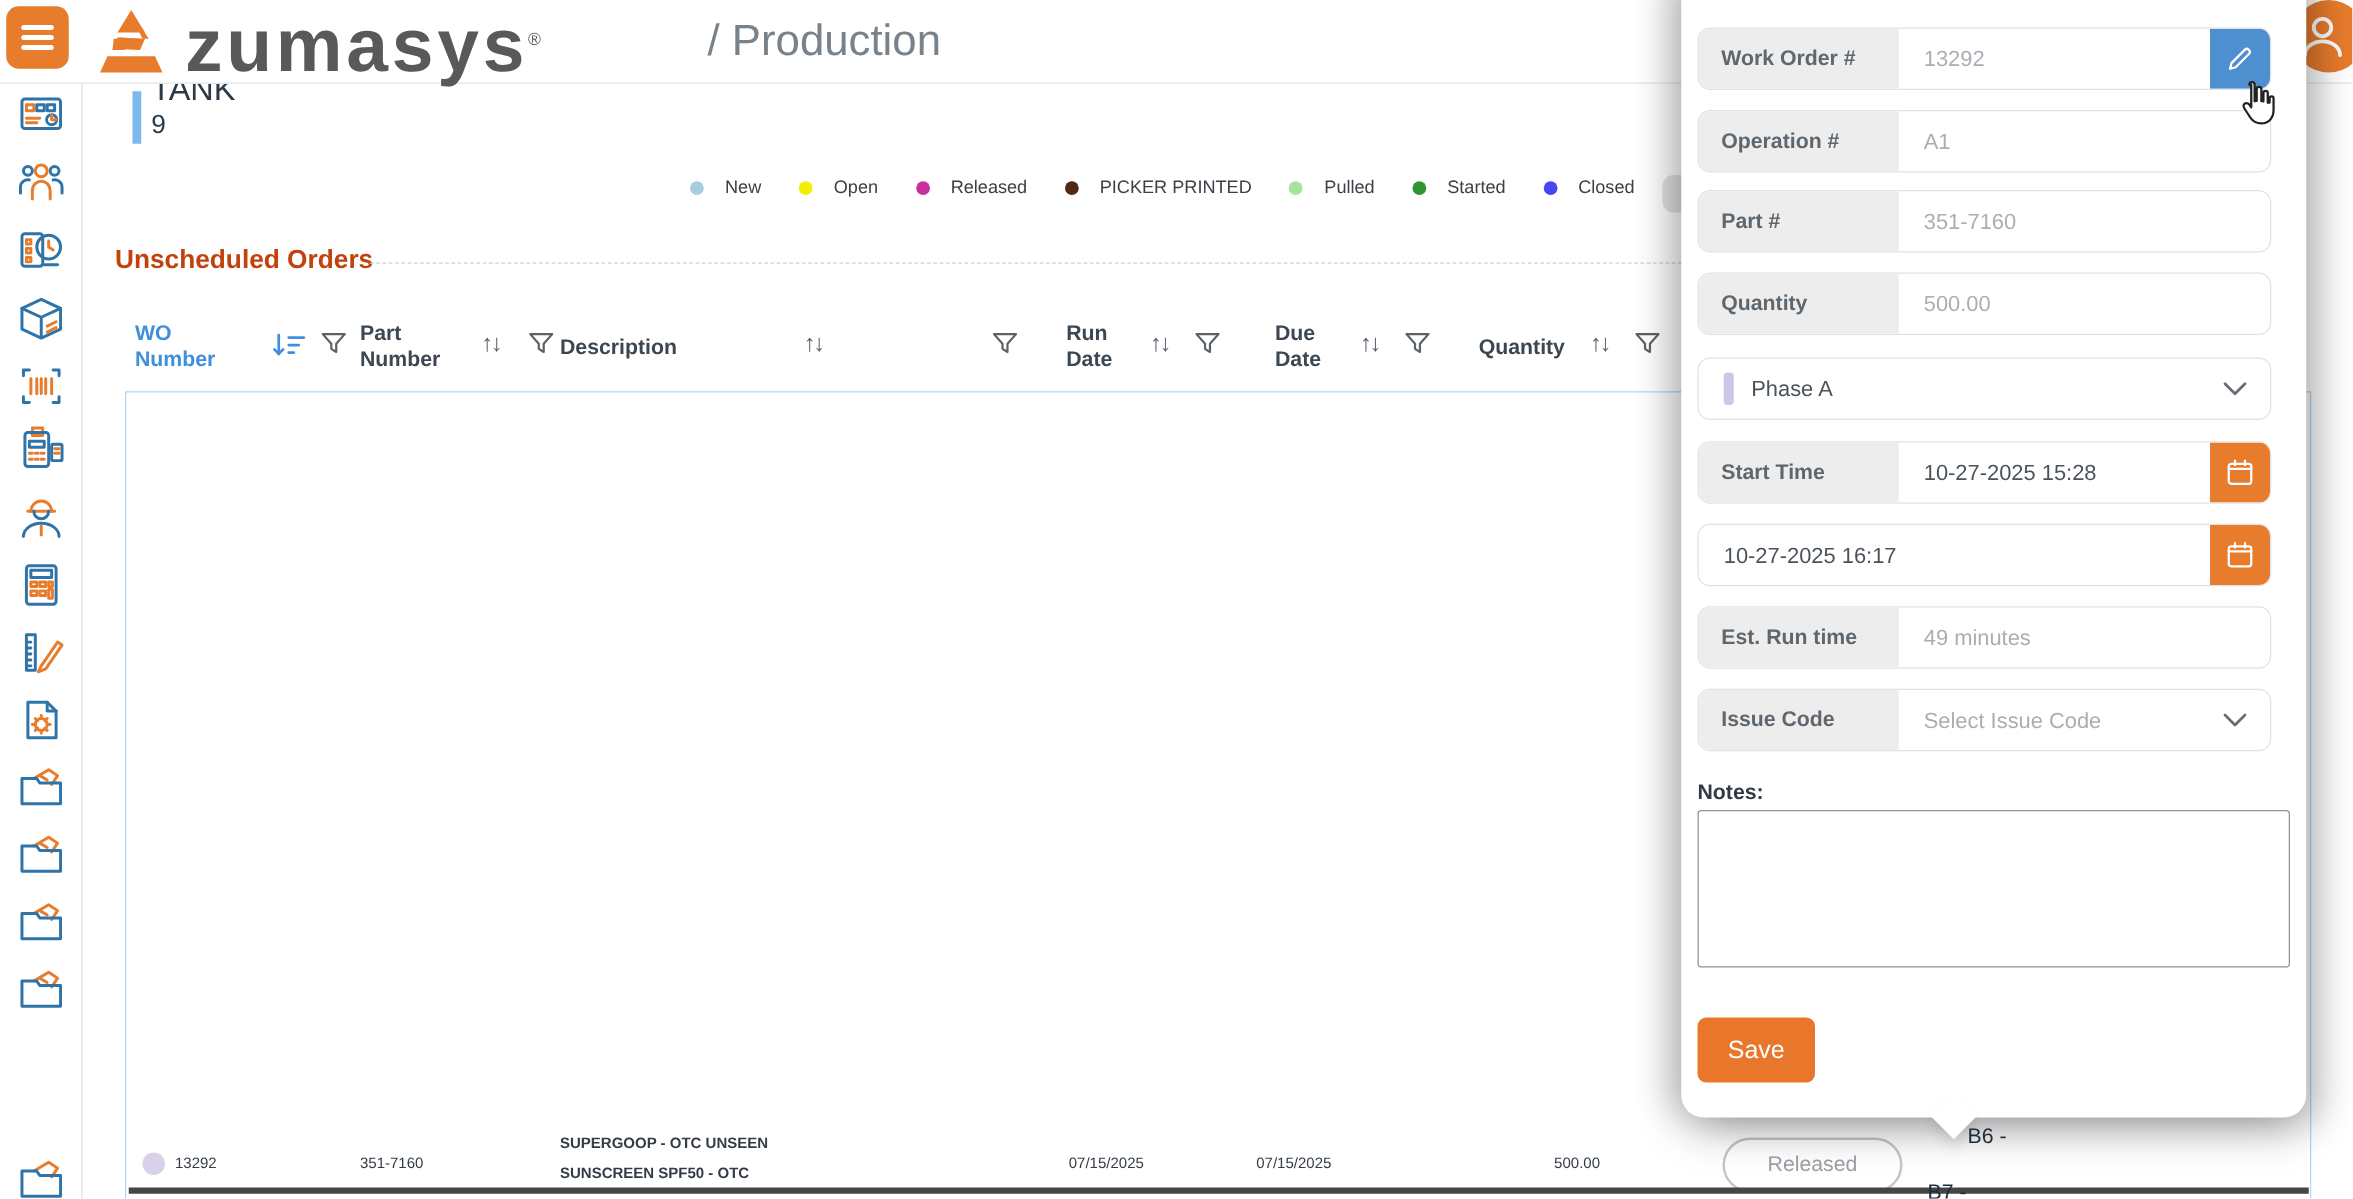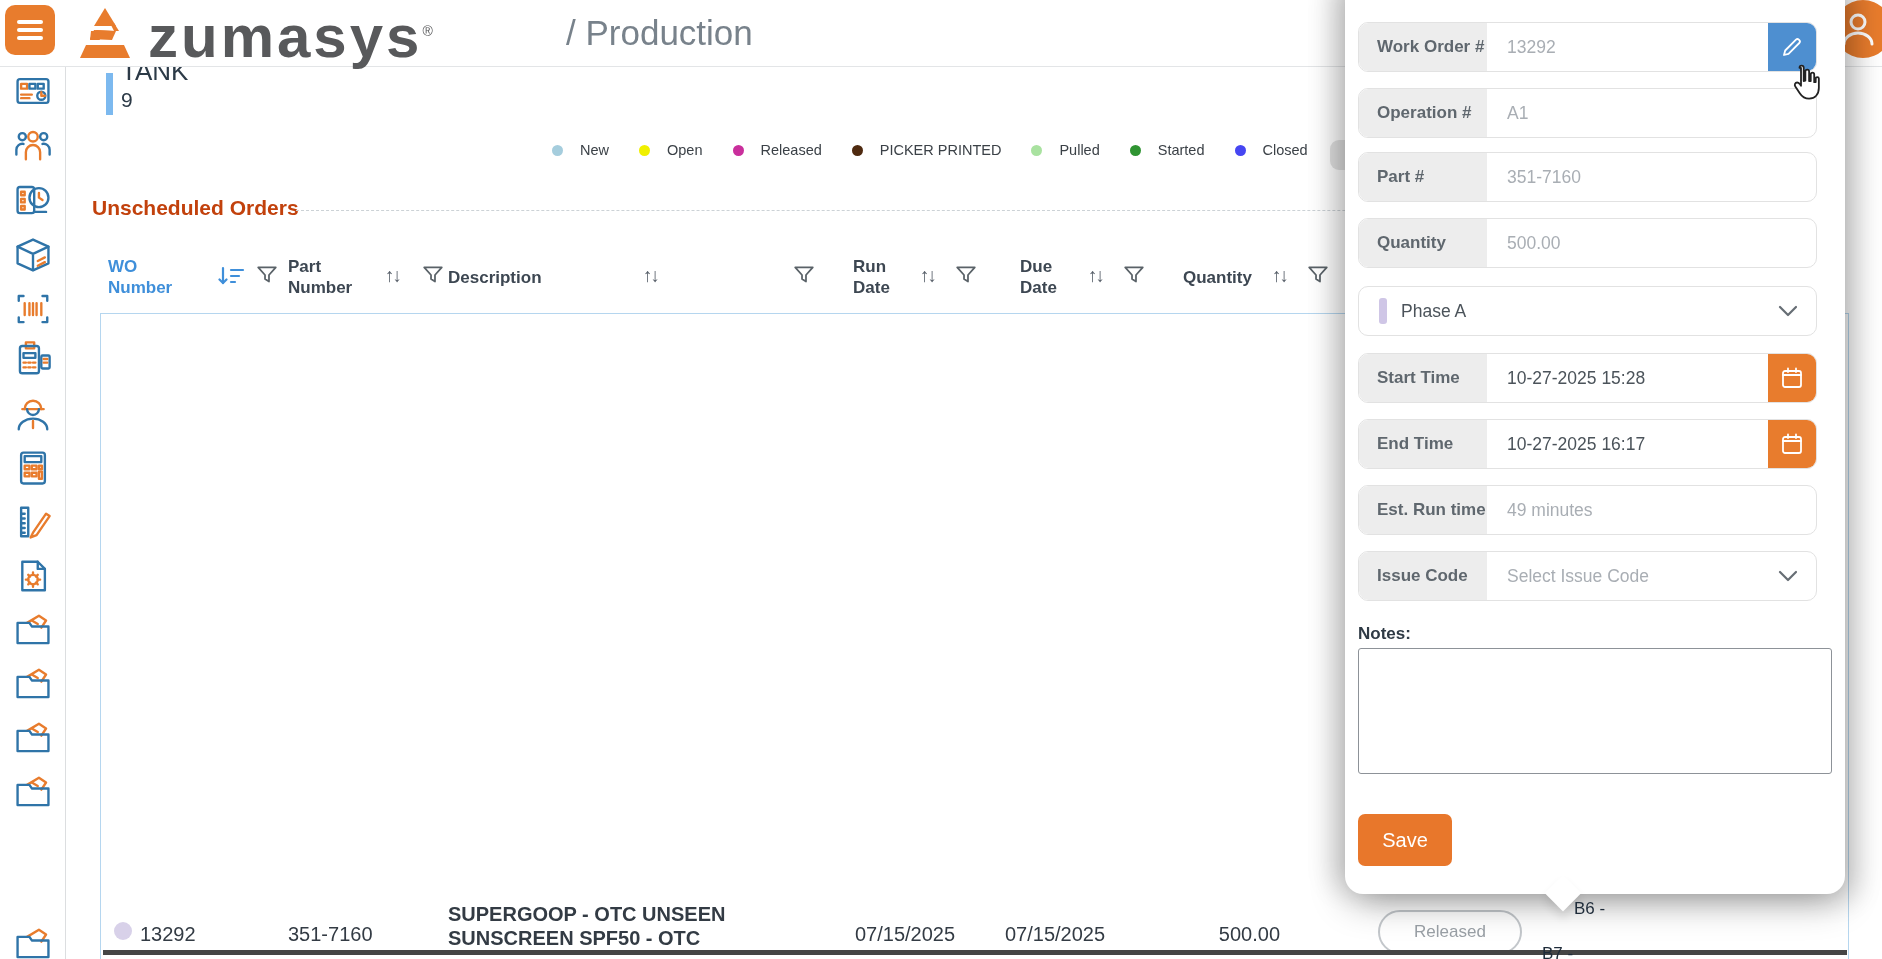--- a/index.html
+++ b/index.html
@@ -46,38 +46,38 @@
   .hcell{position:absolute;top:247px;height:60px;display:flex;align-items:center;
          font-size:17px;font-weight:600;color:#3d4752;line-height:21px;z-index:1;cursor:pointer;}
   .hblue{color:#3f8fda;}
   .updown{position:absolute;top:266px;font-size:19px;color:#58606a;z-index:1;cursor:pointer;line-height:19px;letter-spacing:-2px;}
   .funnel{position:absolute;top:264px;z-index:1;cursor:pointer;}
   #tbody-box{position:absolute;left:100px;top:313px;width:1747px;height:700px;
              border:1px solid #b5d6ef;z-index:1;background:#fff;}
   #bottom-line{position:absolute;left:103px;top:950px;width:1744px;height:5px;background:#454545;z-index:1;}
 
   
-  .cell{position:absolute;font-size:20px;color:#333b44;z-index:1;}
+  .cell{position:absolute;font-size:12px;color:#333b44;z-index:1;}
   #row-dot{position:absolute;left:114px;top:922px;width:18px;height:18px;border-radius:50%;z-index:1;}
   #status-pill{position:absolute;left:1378px;top:910px;width:140px;height:40px;border:2px solid #c3c7cb;
                border-radius:22px;display:flex;align-items:center;justify-content:center;
                font-size:17px;color:#9aa0a6;z-index:1;background:transparent;}
   .sched-label{position:absolute;left:1542px;font-size:17px;font-weight:500;color:#1e2b39;z-index:21;}
 
   #blob{position:absolute;left:1330px;top:140px;width:62px;height:30px;border-radius:9px;background:#e3e3e3;z-index:2;}
 
   
   #panel{position:absolute;left:1345px;top:-30px;width:500px;height:924px;background:#fff;
          border-radius:18px;z-index:20;
          box-shadow:0 10px 35px rgba(0,0,0,.28),-18px 0 28px -6px rgba(0,0,0,.14),18px 10px 28px -6px rgba(0,0,0,.14);}
   #panel-tail{position:absolute;left:205px;bottom:-12px;width:26px;height:26px;background:#fff;
               transform:rotate(45deg);box-shadow:5px 5px 10px rgba(0,0,0,.10);}
   .prow{position:absolute;left:13px;width:457px;height:48px;border:1px solid #e2e2e2;border-radius:10px;
         background:#fff;display:flex;align-items:stretch;overflow:hidden;}
-  .plabel{width:128px;background:#ededed;border-radius:9px 0 0 9px;display:flex;align-items:center;
+  .plabel{width:160px;background:#ededed;border-radius:9px 0 0 9px;display:flex;align-items:center;
           padding-left:18px;font-size:17px;font-weight:600;color:#5f676e;box-sizing:border-box;flex:none;}
   .pvalue{flex:1;display:flex;align-items:center;padding-left:20px;font-size:17.5px;color:#4b535a;cursor:text;}
   .pvalue.ph{color:#a9aeb4;}
   .pbtn{width:48px;flex:none;border:none;display:flex;align-items:center;justify-content:center;cursor:pointer;}
   .pbtn.blue{background:#4e8fd0;}
   .pbtn.orange{background:#e87c2d;}
   .wc-bar{width:8px;height:26px;border-radius:3px;background:#cfc6e6;margin-right:14px;flex:none;}
   .chev{margin-left:auto;margin-right:18px;flex:none;}
   #notes-label{position:absolute;left:13px;top:654px;font-size:17px;font-weight:600;color:#2f3a45;}
   #notes-area{position:absolute;left:13px;top:678px;width:474px;height:126px;border:1px solid #8d9298;
@@ -391,21 +391,20 @@
       <div class="pvalue">10-27-2025 15:28</div>
       <button class="pbtn orange">
         <svg width="24" height="24" viewBox="0 0 24 24">
             <rect x="3" y="5" width="18" height="16" rx="2" fill="none" stroke="#fff" stroke-width="1.8"></rect>
             <path d="M3 9h18M8 2.5V6M16 2.5V6" stroke="#fff" stroke-width="1.8" fill="none" stroke-linecap="round"></path>
           </svg>
       </button>
     </div>
 
     <div class="prow" style="top:449px;">
-      <div class="plabel">End Time</div>
       <div class="pvalue">10-27-2025 16:17</div>
       <button class="pbtn orange">
         <svg width="24" height="24" viewBox="0 0 24 24">
             <rect x="3" y="5" width="18" height="16" rx="2" fill="none" stroke="#fff" stroke-width="1.8"></rect>
             <path d="M3 9h18M8 2.5V6M16 2.5V6" stroke="#fff" stroke-width="1.8" fill="none" stroke-linecap="round"></path>
           </svg>
       </button>
     </div>
 
     <div class="prow" style="top:515px;">

